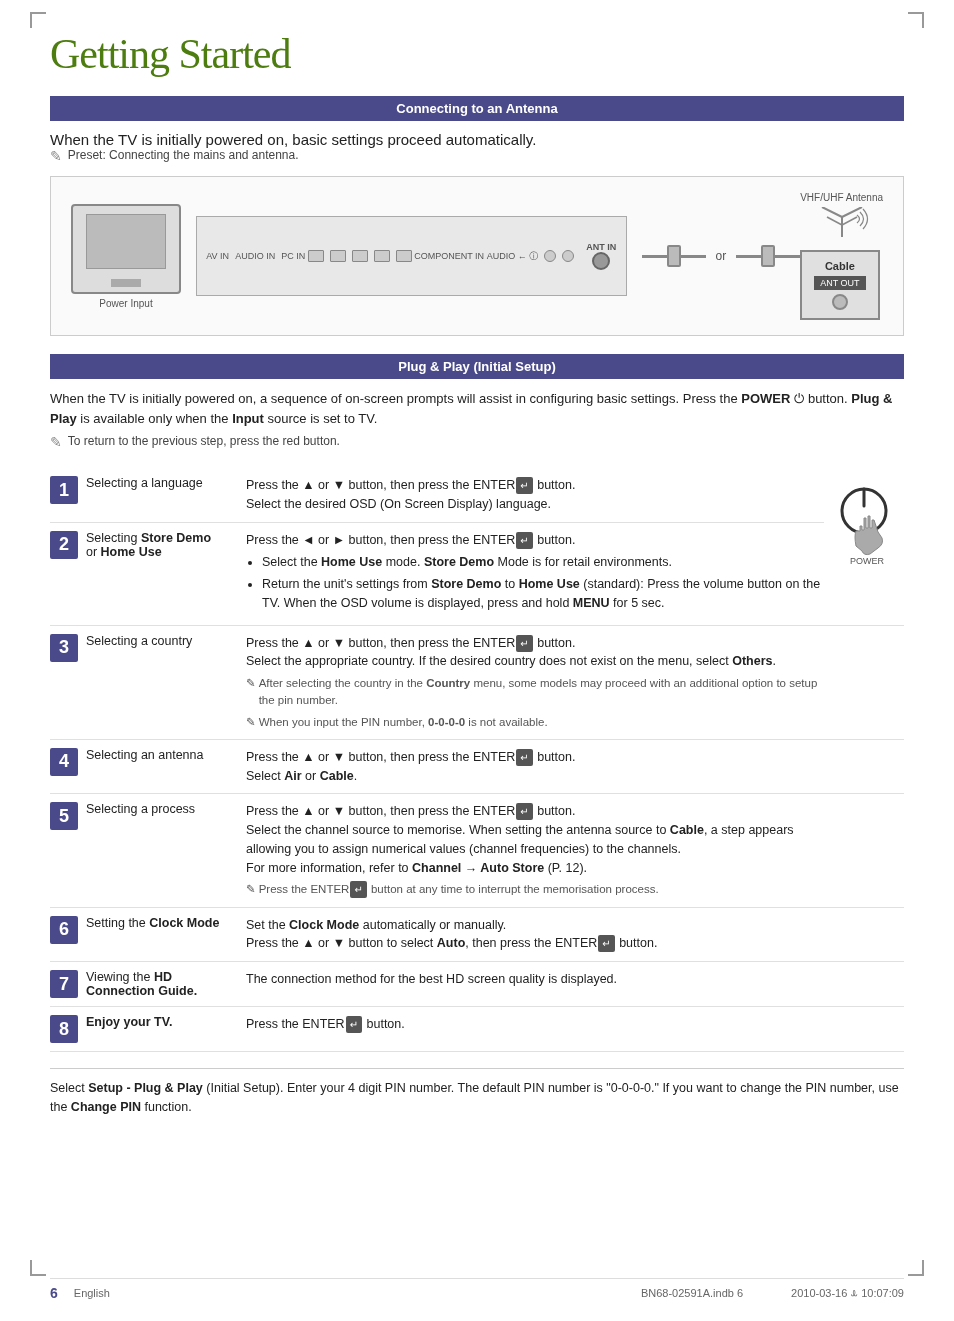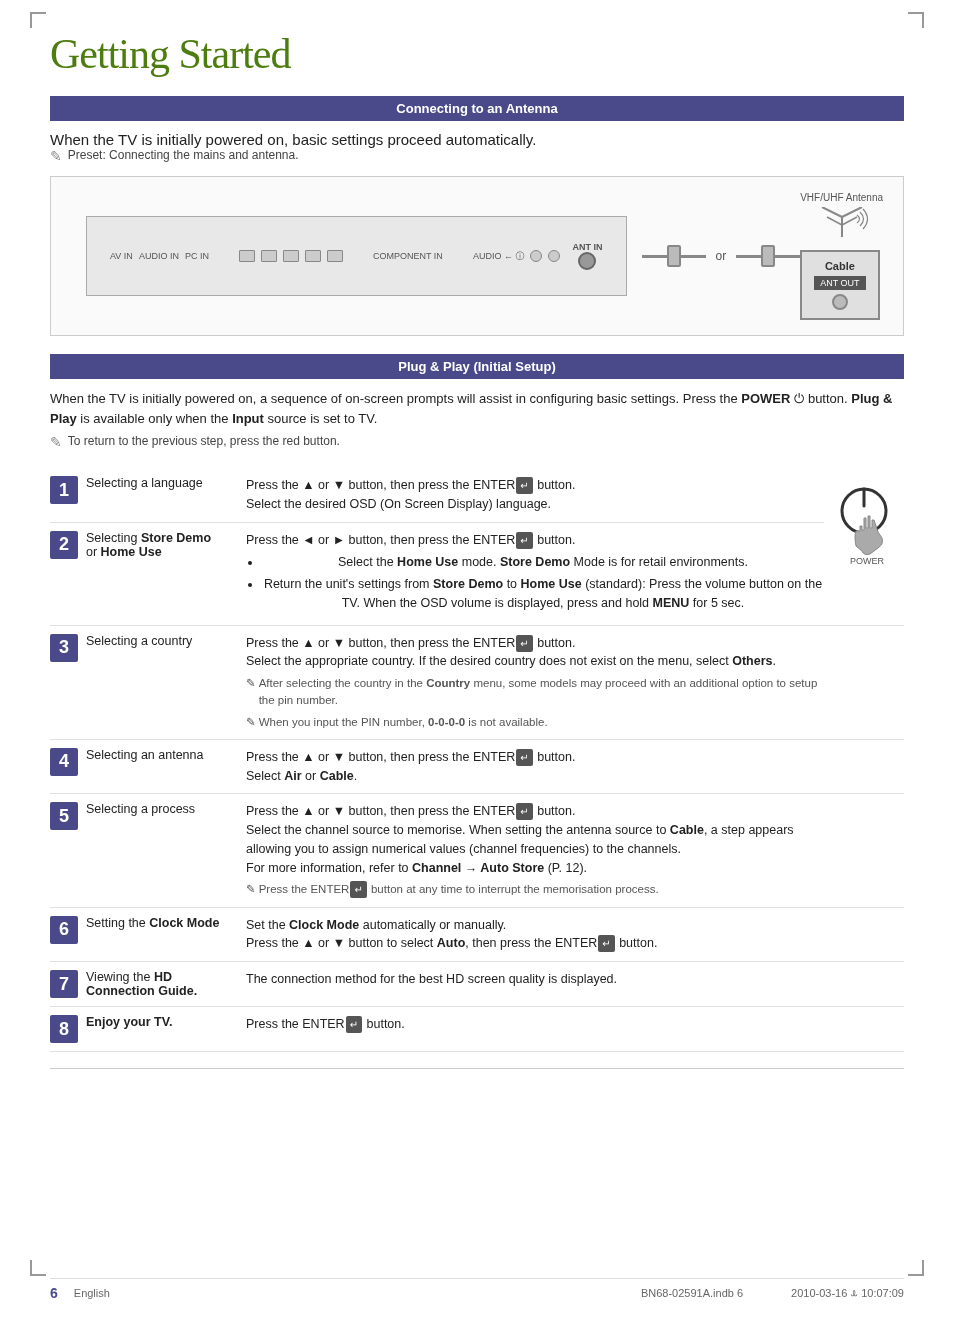--- a/index.html
+++ b/index.html
@@ -220,21 +220,20 @@
       align-items: flex-start;
       gap: 3px;
     }
     .bullet-list {
       margin: 4px 0 4px 16px;
     }
     .bullet-list li {
       font-size: 12.5px;
       margin-bottom: 3px;
       list-style: disc;
-      text-align: center;
     }
     .power-icon-cell {
       width: 80px;
       vertical-align: top;
       padding: 8px;
       text-align: center;
     }
     .reset-section {
       margin-top: 16px;
       border-top: 1px solid #ccc;
@@ -342,20 +341,27 @@
 <div class="section-header">Connecting to an Antenna</div>
 
 <p class="intro-text">When the TV is initially powered on, basic settings proceed automatically.</p>
 <div class="note-text">
   <span class="note-icon">✎</span>
   <span>Preset: Connecting the mains and antenna.</span>
 </div>
 
 <div class="antenna-diagram">
 
+  <div style="display:flex;flex-direction:column;align-items:center;">
+    <div class="tv-box">
+      <div class="tv-screen"></div>
+      <div class="tv-stand"></div>
+    </div>
+    <div class="power-input-label">Power Input</div>
+  </div>
 
   <div class="back-panel">
     <div class="panel-row">
       <span style="font-size:9px;color:#555;">AV IN</span>
       <span style="font-size:9px;color:#555;">AUDIO IN</span>
       <span style="font-size:9px;color:#555;">PC IN</span>
     </div>
     <div class="panel-row">
       <div class="panel-port"></div>
       <div class="panel-port"></div>
@@ -549,20 +555,23 @@
             Press the ENTER<span class="enter-icon">↵</span> button.
           </td>
           <td></td>
         </tr>
       </tbody>
     </table>
   </div>
 </div>
 
 <div class="reset-section">
+  <p class="reset-text">
+    Select <span class="bold">Setup - Plug &amp; Play</span> (Initial Setup). Enter your 4 digit PIN number. The default PIN number is "0-0-0-0." If you want to change the PIN number, use the <span class="bold">Change PIN</span> function.
+  </p>
 </div>
 
 <div class="bottom-corners">
   <div class="corner-mark-bottom"></div>
   <div class="corner-mark-bottom right"></div>
 </div>
 
 <div class="footer">
   <div style="display:flex;align-items:center;gap:8px;">
     <span class="footer-page">6</span>

